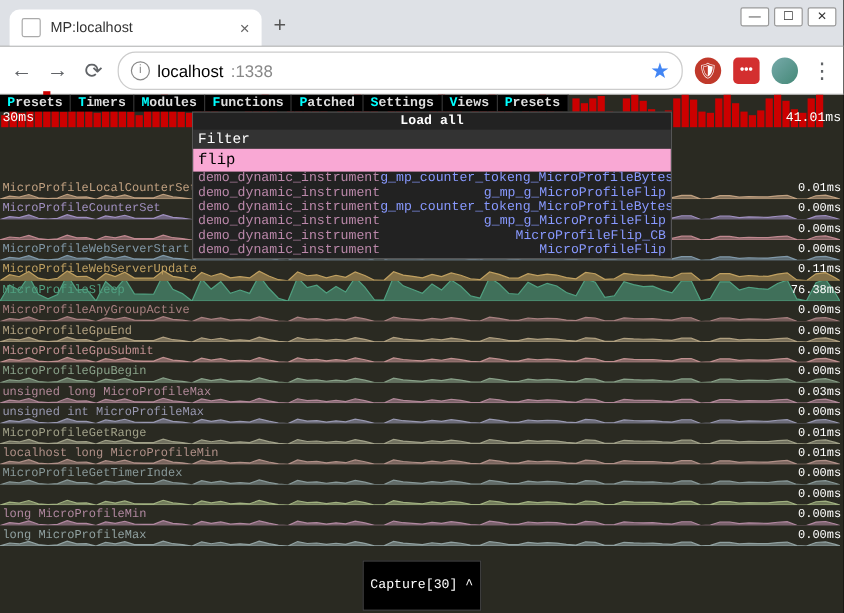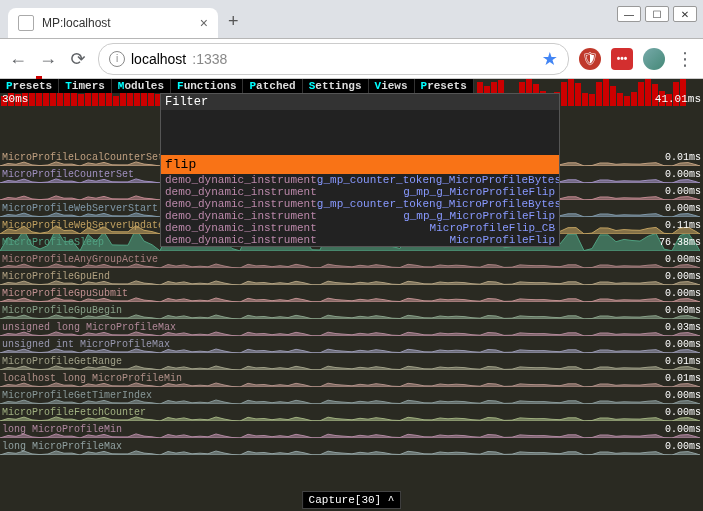--- a/index.html
+++ b/index.html
@@ -42,35 +42,35 @@
 
 
 .status-right { position: absolute; top: 0; right: 2px; color: #fff; font-weight: bold; font-size: 11px; background: #000; padding: 1px 4px; z-index: 3; }
 .time-left { position: absolute; top: 14px; left: 2px; color: #fff; font-size: 11px; z-index: 3; }
 .time-right { position: absolute; top: 14px; right: 2px; color: #fff; font-size: 11px; z-index: 3; }
 
 
 .dropdown { position: absolute; top: 14px; left: 160px; width: 400px; background: #222; border: 1px solid #555; z-index: 10; }
 .dd-load { background: #222; color: #fff; padding: 1px 6px; text-align: center; font-weight: bold; cursor: pointer; }
 .dd-filter-lbl { background: #333; color: #fff; padding: 1px 4px; font-size: 12px; }
-.dd-input { width: 100%; background: #f97316; border: none; padding: 2px 4px; font-family: inherit; font-size: 13px; color: #000; outline: none; margin-top: 45px; }
+.dd-input { width: 100%; background: #f9a8d4; border: none; padding: 2px 4px; font-family: inherit; font-size: 13px; color: #000; outline: none; }
 .dd-row { display: flex; justify-content: space-between; padding: 0 4px; font-size: 11px; white-space: nowrap; overflow: hidden; }
 .dd-mod { color: #b8a; }
 .dd-fn { color: #89f; }
 
 
 .rows { position: absolute; top: 70px; left: 0; right: 0; bottom: 0; overflow: hidden; }
 .prow { height: 17px; position: relative; display: flex; align-items: center; font-size: 10px; }
 .prow-label { padding-left: 2px; z-index: 2; white-space: nowrap; }
 .prow-time { position: absolute; right: 2px; z-index: 2; color: #fff; }
 .prow-bar { position: absolute; left: 0; right: 0; bottom: 0; height: 100%; overflow: hidden; }
 .wave { stroke-width: 1; fill-opacity: 0.6; }
 
 
-.capture { position: absolute; bottom: 2px; left: 50%; transform: translateX(-50%); background: #000; color: #fff; border: 1px solid #444; padding: 2px 6px; font-family: inherit; font-size: 11px; z-index: 5; }
+.capture { position: absolute; bottom: 2px; left: 50%; transform: translateX(-50%); background: #000; color: #fff; border: 1px solid #444; padding: 14px 6px; font-family: inherit; font-size: 11px; z-index: 5; }
 </style>
 </head>
 <body>
 
 <div class="browser-top">
   <div class="tab-strip">
     <div class="tab">
       <span class="tab-favicon"></span>
       <span>MP:localhost</span>
       <span class="tab-close">×</span>
@@ -210,20 +210,21 @@
       <div class="menu-item">Functions</div>
       <div class="menu-item">Patched</div>
       <div class="menu-item">Settings</div>
       <div class="menu-item">Views</div>
       <div class="menu-item">Presets</div>
     </div>
   <div class="time-left">30ms</div>
   <div class="time-right">41.01ms</div>
 
   <div class="dropdown">
+    <div class="dd-load">Load all</div>
     <div class="dd-filter-lbl">Filter</div>
     <input class="dd-input" value="flip" style="">
     <div id="ddresults">
         <div class="dd-row">
           <span class="dd-mod">demo_dynamic_instrument</span>
           <span class="dd-fn">g_mp_counter_tokeng_MicroProfileBytesPerFlip</span>
         </div>
         <div class="dd-row">
           <span class="dd-mod">demo_dynamic_instrument</span>
           <span class="dd-fn">g_mp_g_MicroProfileFlip</span>
@@ -381,21 +382,20 @@
         </div>
         <span class="prow-label" style="color:#889898">MicroProfileGetTimerIndex</span>
         <span class="prow-time">0.00ms</span>
       </div>
       <div class="prow">
         <div class="prow-bar">
           <svg width="700" height="17" style="display:block">
             <path class="wave" d="M0,17 L0,17.0 L8,14.5 L16,15.3 L24,13.1 L32,15.9 L40,16.6 L48,16.0 L56,12.9 L64,15.2 L72,15.1 L80,17.0 L88,13.9 L96,15.2 L104,13.4 L112,15.8 L120,15.9 L128,15.9 L136,12.9 L144,15.1 L152,15.8 L160,17.0 L168,13.5 L176,15.1 L184,13.9 L192,15.8 L200,15.2 L208,15.8 L216,13.0 L224,15.0 L232,16.5 L240,17.0 L248,13.3 L256,14.9 L264,14.5 L272,15.7 L280,14.7 L288,15.6 L296,13.3 L304,14.8 L312,16.8 L320,16.8 L328,13.2 L336,14.6 L344,15.2 L352,15.8 L360,14.3 L368,15.2 L376,13.7 L384,14.7 L392,16.2 L400,16.5 L408,13.3 L416,14.3 L424,15.8 L432,15.9 L440,14.0 L448,14.8 L456,14.2 L464,14.6 L472,15.7 L480,16.2 L488,13.5 L496,14.0 L504,16.4 L512,16.2 L520,13.9 L528,14.4 L536,14.7 L544,14.6 L552,15.3 L560,15.7 L568,13.8 L576,13.8 L584,16.9 L592,16.5 L600,14.0 L608,14.0 L616,15.3 L624,14.8 L632,15.0 L640,15.1 L648,14.2 L656,13.7 L664,16.7 L672,17.0 L680,14.1 L688,13.6 L696,15.7 L700,17 Z" fill="#a0b080" stroke="#a0b080"></path>
           </svg>
         </div>
-        <span class="prow-label" style="color:#a0b080">MicroProfileFetchCounter</span>
         <span class="prow-time">0.00ms</span>
       </div>
       <div class="prow">
         <div class="prow-bar">
           <svg width="700" height="17" style="display:block">
             <path class="wave" d="M0,17 L0,17.0 L8,14.5 L16,15.3 L24,13.1 L32,15.9 L40,16.6 L48,16.0 L56,12.9 L64,15.2 L72,15.1 L80,17.0 L88,13.9 L96,15.2 L104,13.4 L112,15.8 L120,15.9 L128,15.9 L136,12.9 L144,15.1 L152,15.8 L160,17.0 L168,13.5 L176,15.1 L184,13.9 L192,15.8 L200,15.2 L208,15.8 L216,13.0 L224,15.0 L232,16.5 L240,17.0 L248,13.3 L256,14.9 L264,14.5 L272,15.7 L280,14.7 L288,15.6 L296,13.3 L304,14.8 L312,16.8 L320,16.8 L328,13.2 L336,14.6 L344,15.2 L352,15.8 L360,14.3 L368,15.2 L376,13.7 L384,14.7 L392,16.2 L400,16.5 L408,13.3 L416,14.3 L424,15.8 L432,15.9 L440,14.0 L448,14.8 L456,14.2 L464,14.6 L472,15.7 L480,16.2 L488,13.5 L496,14.0 L504,16.4 L512,16.2 L520,13.9 L528,14.4 L536,14.7 L544,14.6 L552,15.3 L560,15.7 L568,13.8 L576,13.8 L584,16.9 L592,16.5 L600,14.0 L608,14.0 L616,15.3 L624,14.8 L632,15.0 L640,15.1 L648,14.2 L656,13.7 L664,16.7 L672,17.0 L680,14.1 L688,13.6 L696,15.7 L700,17 Z" fill="#b088a0" stroke="#b088a0"></path>
           </svg>
         </div>
         <span class="prow-label" style="color:#b088a0">long MicroProfileMin</span>
         <span class="prow-time">0.00ms</span>

